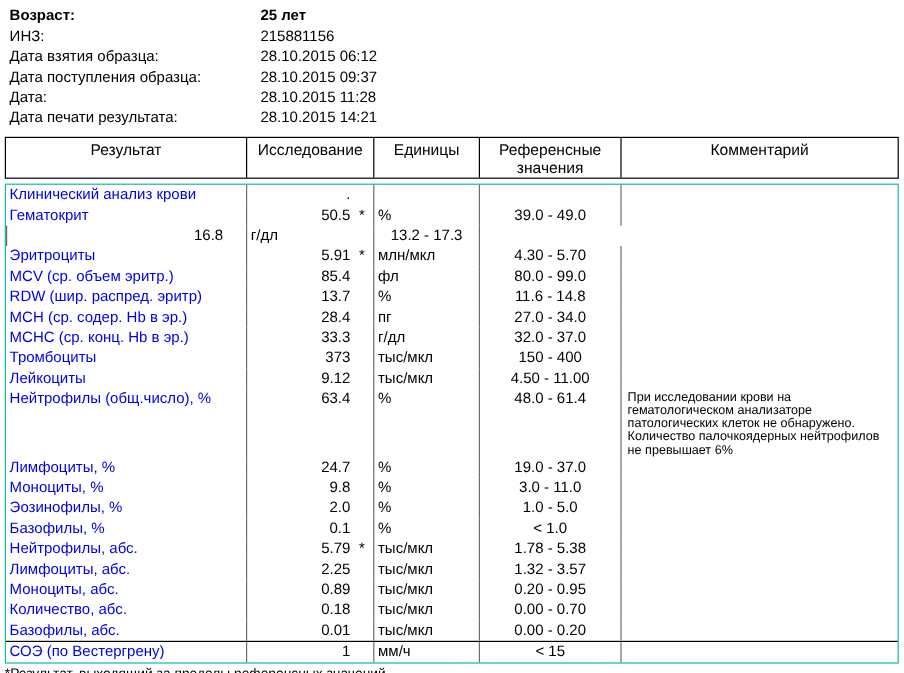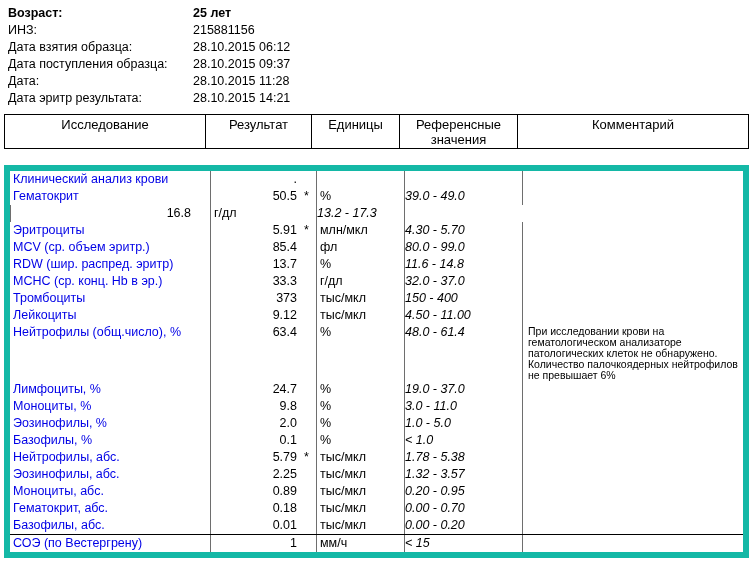--- a/index.html
+++ b/index.html
@@ -4,52 +4,52 @@
 <style>
   * { margin:0; padding:0; box-sizing:border-box; }
   html,body { background:#ffffff; }
   body {
     width:753px; height:561px; overflow:hidden; position:relative;
     font-family:"Liberation Sans", sans-serif;
     color:#000;
   }
   
   .info { padding:5px 0 0 8px; }
-  .info-row { display:flex; height:17px; font-size:12.5px; line-height:17px; }
+  .info-row { display:flex; height:17px; font-size:12.5px; line-height:17px;gap:24px; }
   .info-row .lbl { width:185px; }
   .info-row.bold { font-weight:bold; }
 
   
   .tbl-wrap { margin:7px 4px 0 4px; width:745px; }
   .grid5 { display:grid; grid-template-columns:200px 106px 88px 118px 1fr; }
 
   .thead {
     border:1px solid #000;
   }
   .thead .hcell {
     text-align:center; font-size:13px; line-height:15px;
     padding:2px 2px 1px 2px; min-height:31px;
     display:flex; align-items:flex-start; justify-content:center;
   }
   .thead .hcell + .hcell { border-left:1px solid #000; }
 
   .tbody {
-    border:6px solid #14b8a6;
-    margin-top:16px;
+    border:1px solid #14b8a6;
+    margin-top:4px;
   }
   .trow { min-height:17px; }
   .trow.tall { min-height:51px; }
   .trow.sep { border-top:1px solid #000; }
   .cell { font-size:12.5px; line-height:17px; }
   .c-name  { padding-left:3px; color:var(--blue,#0000e6); }
   .c-result{ border-left:1px solid #6e6e6e; display:flex; justify-content:flex-end; align-items:flex-start; }
   .c-result .val { text-align:right; }
   .c-result .flag { width:19px; text-align:center; flex:0 0 19px; }
   .c-unit  { border-left:1px solid #6e6e6e; padding-left:3px; }
-  .c-ref   { border-left:1px solid #6e6e6e; text-align:left;font-style:italic; }
+  .c-ref   { border-left:1px solid #6e6e6e; text-align:center; }
   .c-comment { border-left:1px solid #6e6e6e; font-size:10.5px; line-height:11px; padding:2px 3px 0 5px; }
 
   
   .footnote { margin:3px 0 0 4px; font-size:11.5px; }
 </style>
 </head>
 <body style="--blue: #0000e6;">
 
 <div class="info">
     <div class="info-row bold">
@@ -66,30 +66,30 @@
     </div>
     <div class="info-row">
       <span class="lbl">Дата поступления образца:</span>
       <span class="val">28.10.2015 09:37</span>
     </div>
     <div class="info-row">
       <span class="lbl">Дата:</span>
       <span class="val">28.10.2015 11:28</span>
     </div>
     <div class="info-row">
-      <span class="lbl">Дата эритр результата:</span>
+      <span class="lbl">Дата печати результата:</span>
       <span class="val">28.10.2015 14:21</span>
     </div>
   </div>
 
 <div class="tbl-wrap">
 
   <div class="thead grid5">
+    <div class="hcell">Результат</div>
     <div class="hcell">Исследование</div>
-    <div class="hcell">Результат</div>
     <div class="hcell">Единицы</div>
     <div class="hcell">Референсные значения</div>
     <div class="hcell">Комментарий</div>
   </div>
 
   <div class="tbody">
       <div class="trow grid5">
         <div class="cell c-name">Клинический анализ крови</div>
         <div class="cell c-result">
           <span class="val">.</span>
@@ -142,20 +142,30 @@
         <div class="cell c-name">RDW (шир. распред. эритр)</div>
         <div class="cell c-result">
           <span class="val">13.7</span>
           <span class="flag"></span>
         </div>
         <div class="cell c-unit">%</div>
         <div class="cell c-ref">11.6 - 14.8</div>
         <div class="cell c-comment"></div>
       </div>
       <div class="trow grid5">
+        <div class="cell c-name">MCH (ср. содер. Hb в эр.)</div>
+        <div class="cell c-result">
+          <span class="val">28.4</span>
+          <span class="flag"></span>
+        </div>
+        <div class="cell c-unit">пг</div>
+        <div class="cell c-ref">27.0 - 34.0</div>
+        <div class="cell c-comment"></div>
+      </div>
+      <div class="trow grid5">
         <div class="cell c-name">MCHC (ср. конц. Hb в эр.)</div>
         <div class="cell c-result">
           <span class="val">33.3</span>
           <span class="flag"></span>
         </div>
         <div class="cell c-unit">г/дл</div>
         <div class="cell c-ref">32.0 - 37.0</div>
         <div class="cell c-comment"></div>
       </div>
       <div class="trow grid5">
@@ -232,41 +242,41 @@
         <div class="cell c-name">Нейтрофилы, абс.</div>
         <div class="cell c-result">
           <span class="val">5.79</span>
           <span class="flag">*</span>
         </div>
         <div class="cell c-unit">тыс/мкл</div>
         <div class="cell c-ref">1.78 - 5.38</div>
         <div class="cell c-comment"></div>
       </div>
       <div class="trow grid5">
-        <div class="cell c-name">Эозинофилы, абс.</div>
+        <div class="cell c-name">Лимфоциты, абс.</div>
         <div class="cell c-result">
           <span class="val">2.25</span>
           <span class="flag"></span>
         </div>
         <div class="cell c-unit">тыс/мкл</div>
         <div class="cell c-ref">1.32 - 3.57</div>
         <div class="cell c-comment"></div>
       </div>
       <div class="trow grid5">
         <div class="cell c-name">Моноциты, абс.</div>
         <div class="cell c-result">
           <span class="val">0.89</span>
           <span class="flag"></span>
         </div>
         <div class="cell c-unit">тыс/мкл</div>
         <div class="cell c-ref">0.20 - 0.95</div>
         <div class="cell c-comment"></div>
       </div>
       <div class="trow grid5">
-        <div class="cell c-name">Гематокрит, абс.</div>
+        <div class="cell c-name">Количество, абс.</div>
         <div class="cell c-result">
           <span class="val">0.18</span>
           <span class="flag"></span>
         </div>
         <div class="cell c-unit">тыс/мкл</div>
         <div class="cell c-ref">0.00 - 0.70</div>
         <div class="cell c-comment"></div>
       </div>
       <div class="trow grid5">
         <div class="cell c-name">Базофилы, абс.</div>

